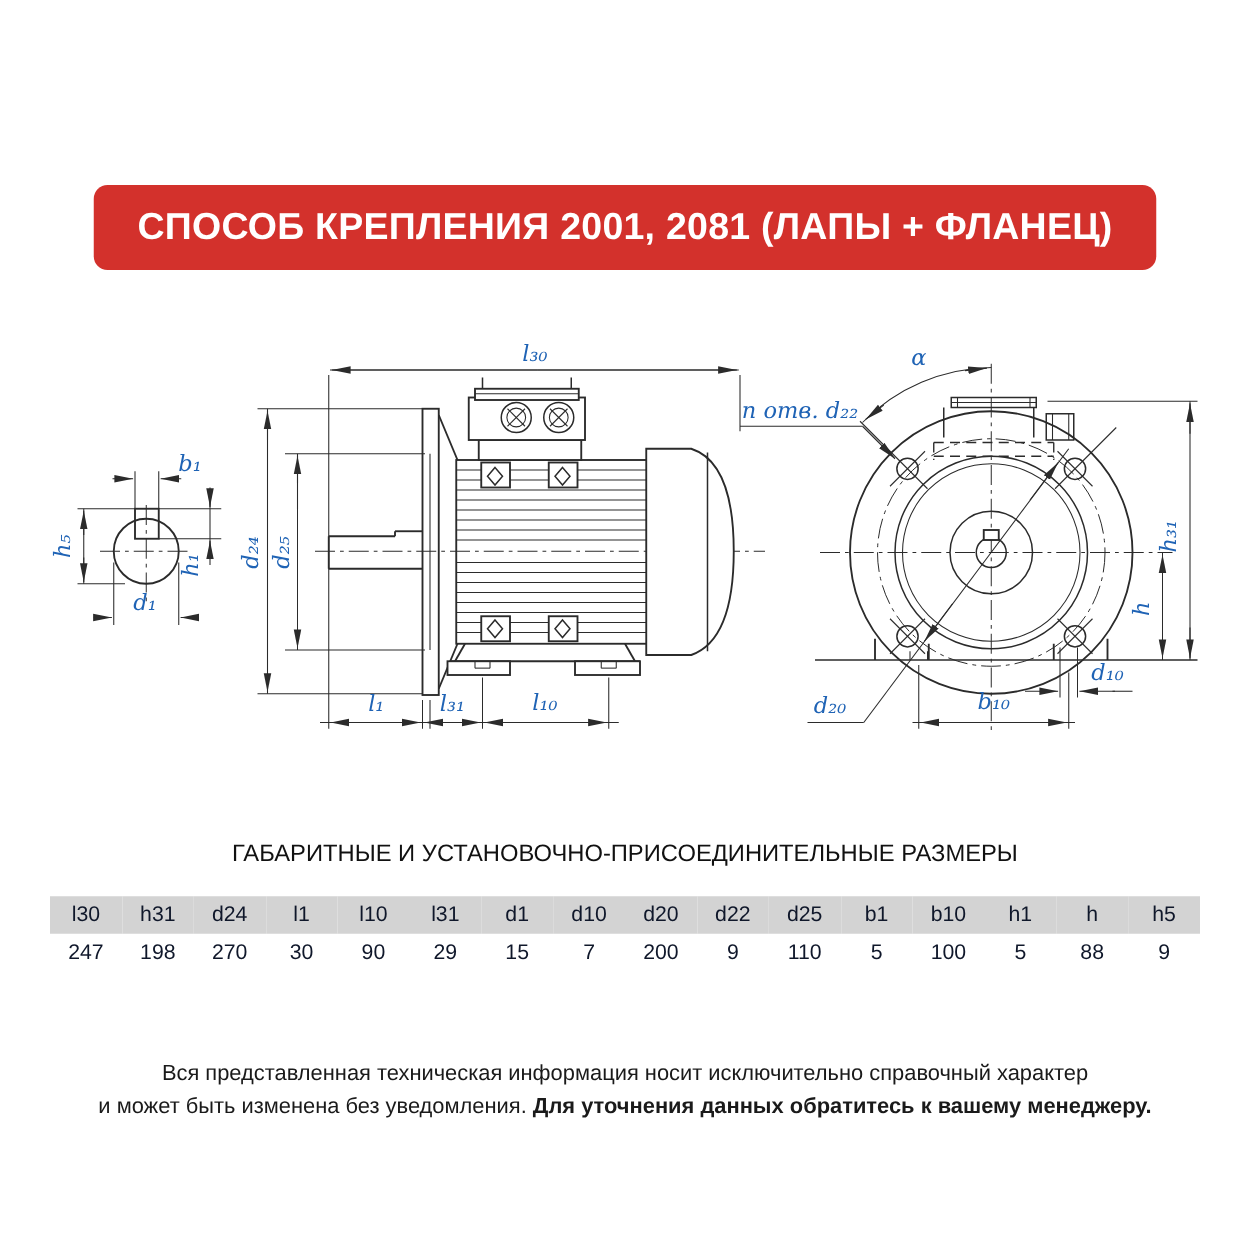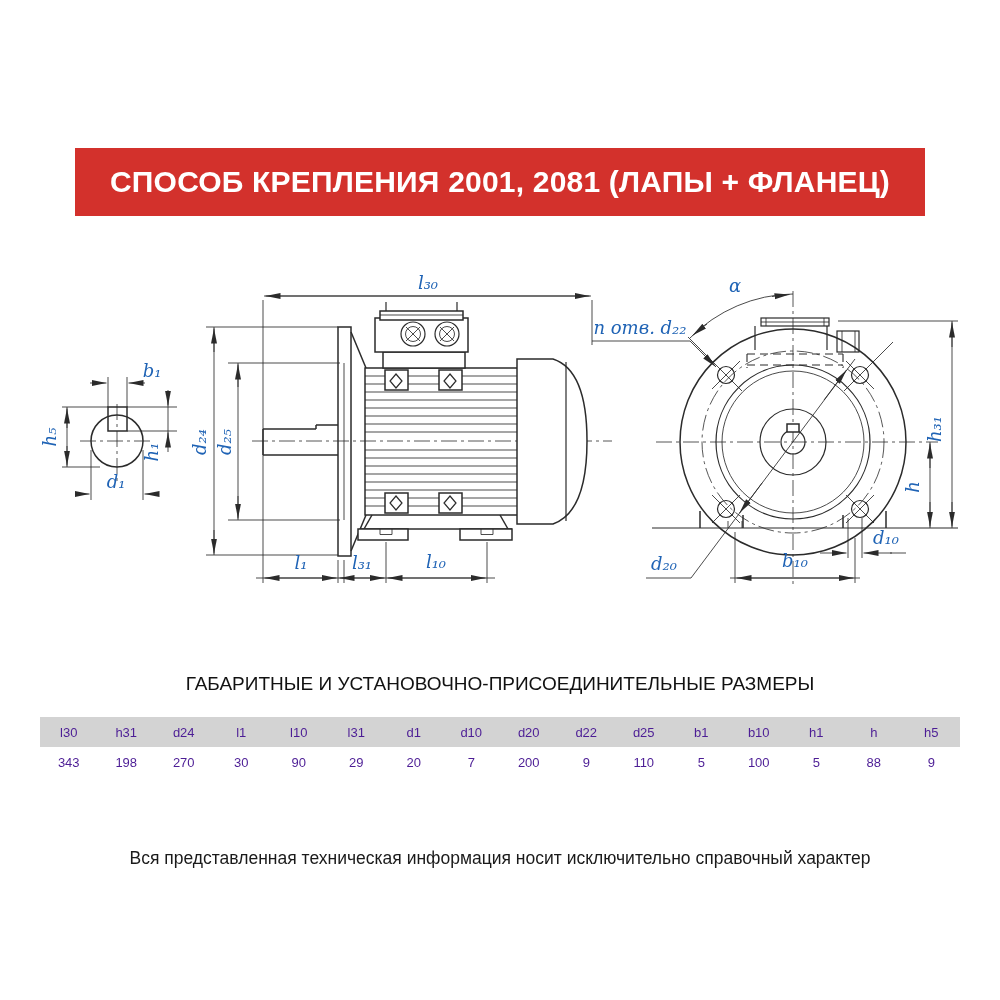--- a/index.html
+++ b/index.html
@@ -1,32 +1,32 @@
 <!DOCTYPE html>
 <html><head>
 <meta charset="utf-8">
 <style>
   * { margin:0; padding:0; box-sizing:border-box; }
   html,body { width:1000px; height:1000px; background:#fff; font-family:"Liberation Sans", sans-serif; position:relative; }
   .banner { position:absolute; left:75px; top:148px; width:850px; height:68px; background:#d3312c;
-            display:flex; align-items:center; justify-content:center; }
+            display:flex; align-items:center; justify-content:center;border-radius:11px; }
   .banner span { color:#fff; font-weight:bold; font-size:30px; letter-spacing:0.2px; }
   .drawing { position:absolute; left:0; top:255px; width:1000px; height:390px; }
   svg .c  { stroke:#2b2b2b; stroke-width:1.5; fill:none; }
   svg .cw { stroke:#2b2b2b; stroke-width:1.5; fill:#fff; }
   svg .m  { stroke:#2b2b2b; stroke-width:1.2; fill:none; }
   svg .t  { stroke:#2b2b2b; stroke-width:0.85; fill:none; }
   svg .cl { stroke:#2b2b2b; stroke-width:0.8; fill:none; stroke-dasharray:16 4 3 4; }
   svg .hd { stroke:#2b2b2b; stroke-width:1.1; fill:none; stroke-dasharray:8 5; }
   svg .hatch { stroke:#2b2b2b; stroke-width:1.4; }
   svg .dim { font:italic 18px "DejaVu Serif", serif; fill:#1f63b5; text-anchor:middle; }
   .tbl-title { position:absolute; left:0; top:673px; width:1000px; text-align:center;
                font-size:19px; font-weight:normal; color:#111; }
   .dim-table { position:absolute; left:40px; top:717px; width:920px; border-collapse:collapse; table-layout:fixed; }
-  .dim-table td { text-align:center; font-size:13px; color:#4c1d95; height:30px; }
+  .dim-table td { text-align:center; font-size:17px; color:#0f172a; height:30px; }
   .dim-table tr.hdr td { background:#d3d3d3; }
   .footer { position:absolute; left:0; top:845px; width:1000px; text-align:center;
             font-size:17.5px; color:#1a1a1a; line-height:26px; }
 </style>
 </head>
 <body>
 
 <div class="banner">
   <span>СПОСОБ КРЕПЛЕНИЯ 2001, 2081 (ЛАПЫ + ФЛАНЕЦ)</span>
 </div>
@@ -290,35 +290,36 @@
     <td>d20</td>
     <td>d22</td>
     <td>d25</td>
     <td>b1</td>
     <td>b10</td>
     <td>h1</td>
     <td>h</td>
     <td>h5</td>
   </tr>
   <tr>
-    <td>343</td>
+    <td>247</td>
     <td>198</td>
     <td>270</td>
     <td>30</td>
     <td>90</td>
     <td>29</td>
-    <td>20</td>
+    <td>15</td>
     <td>7</td>
     <td>200</td>
     <td>9</td>
     <td>110</td>
     <td>5</td>
     <td>100</td>
     <td>5</td>
     <td>88</td>
     <td>9</td>
   </tr>
 </tbody>
   </table>
 
 <div class="footer">
   <div>Вся представленная техническая информация носит исключительно справочный характер</div>
+  <div><span>и может быть изменена без уведомления. </span><b>Для уточнения данных обратитесь к вашему менеджеру.</b></div>
 </div>
 
 </body></html>

